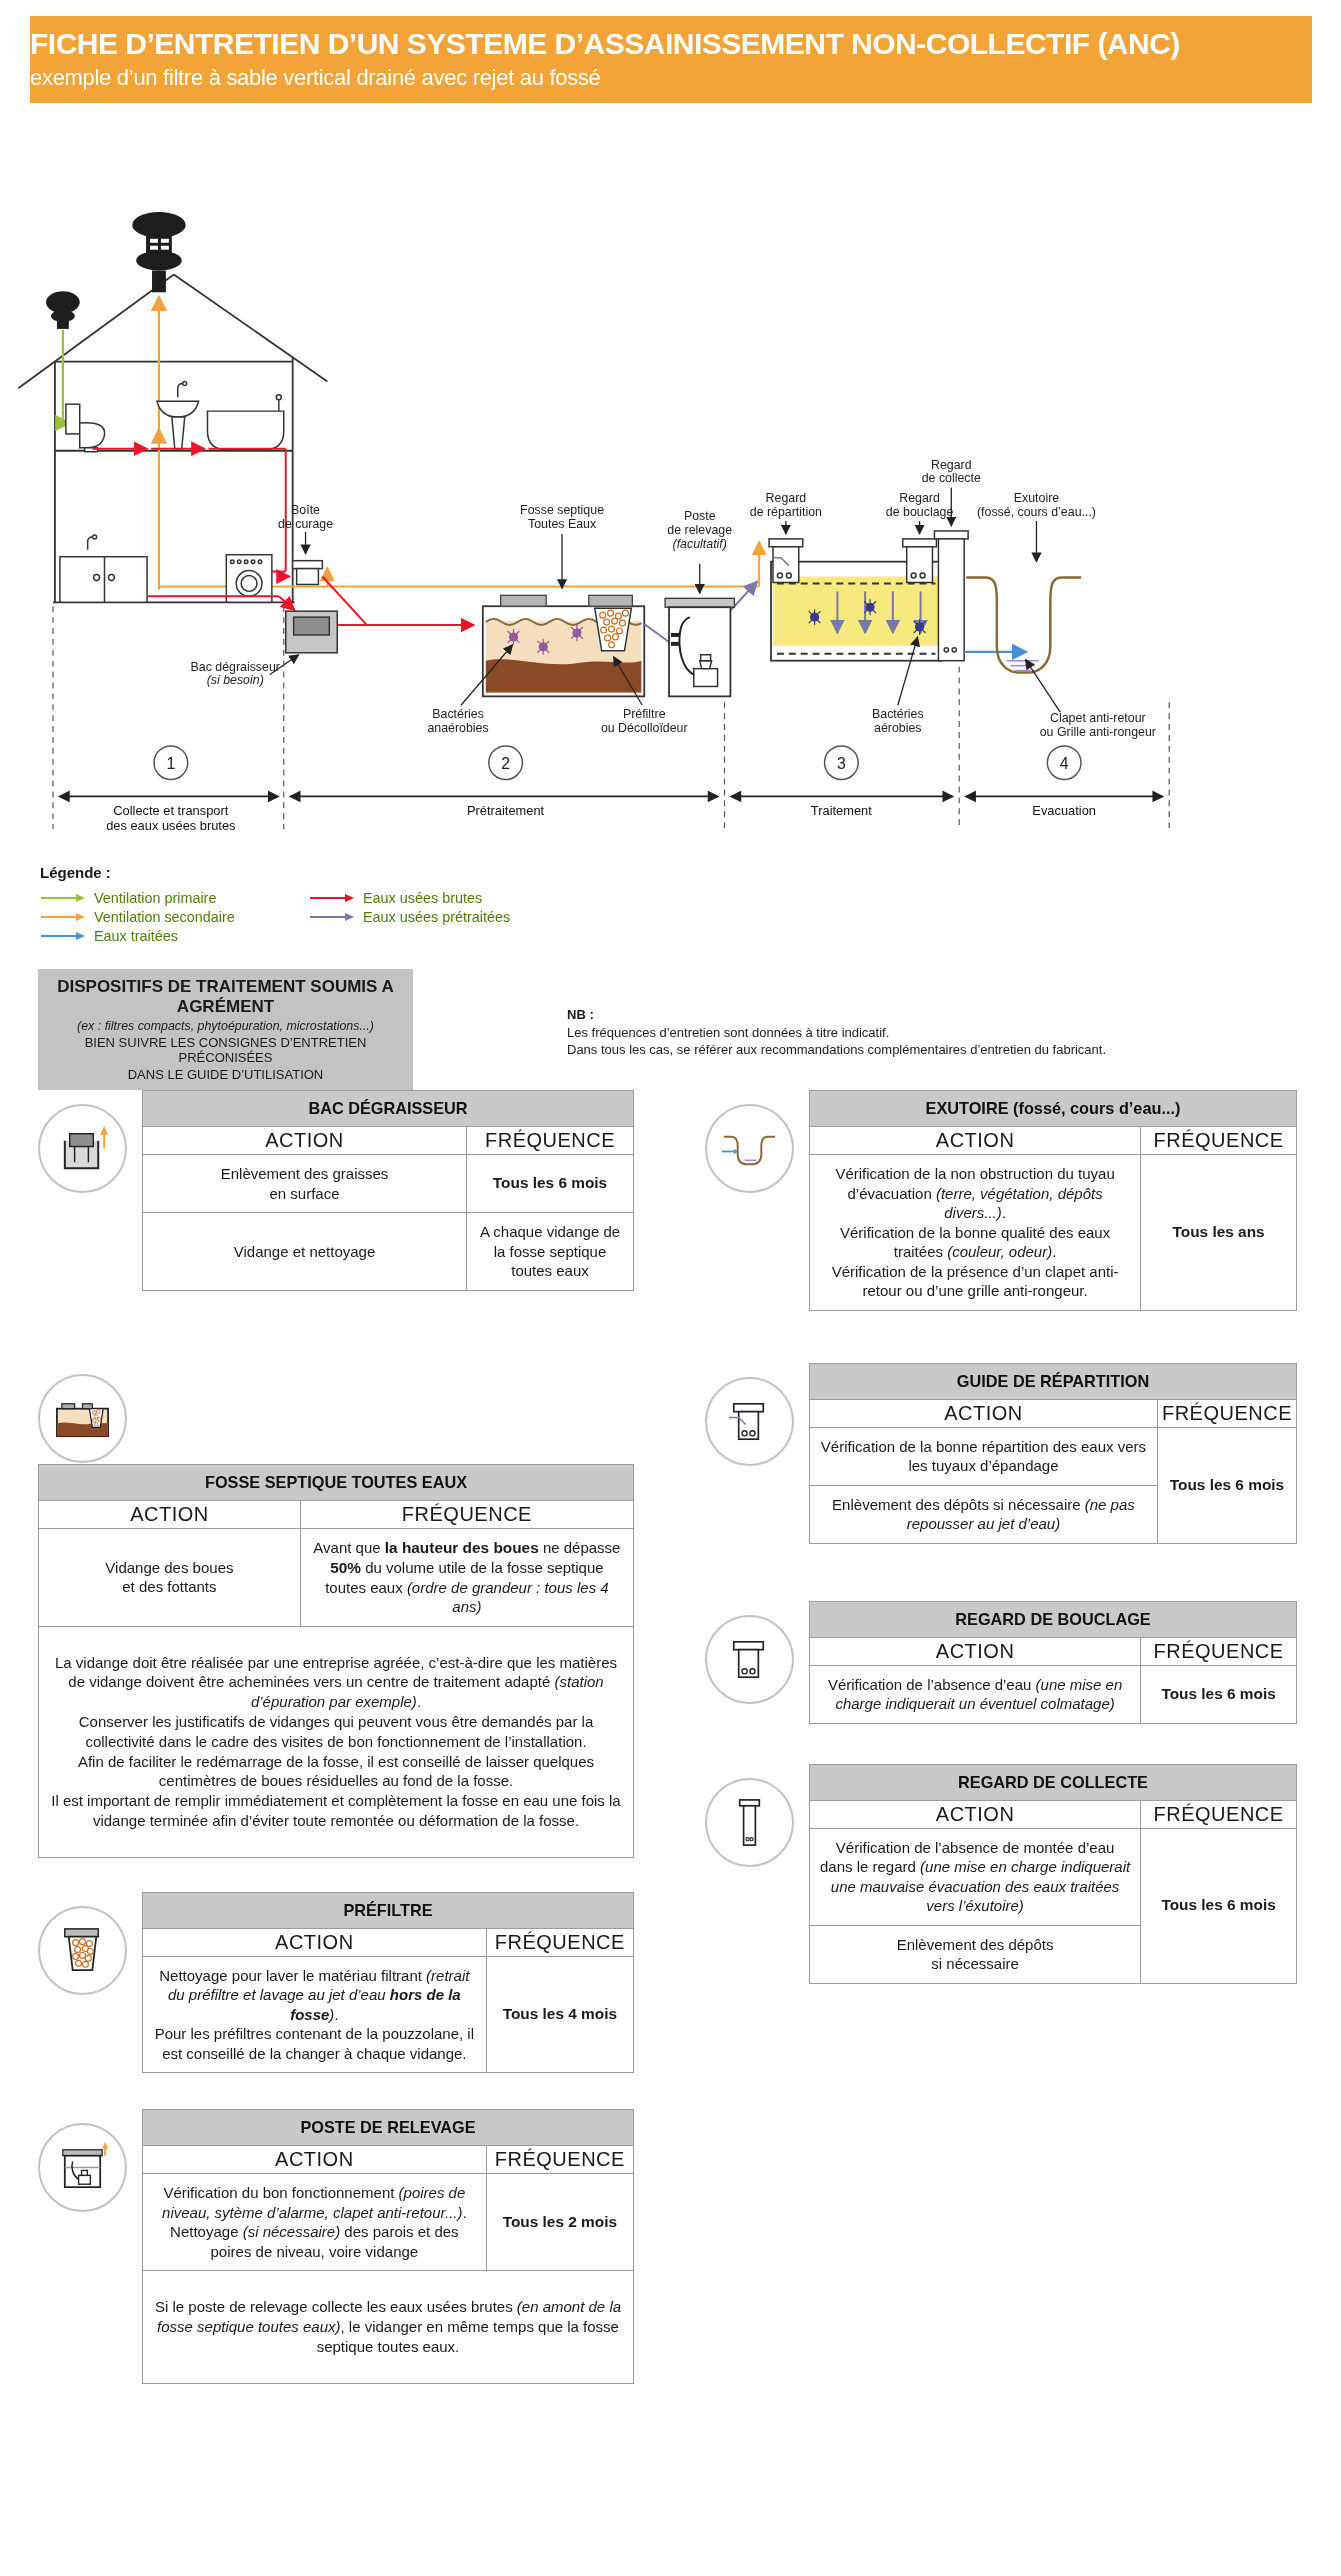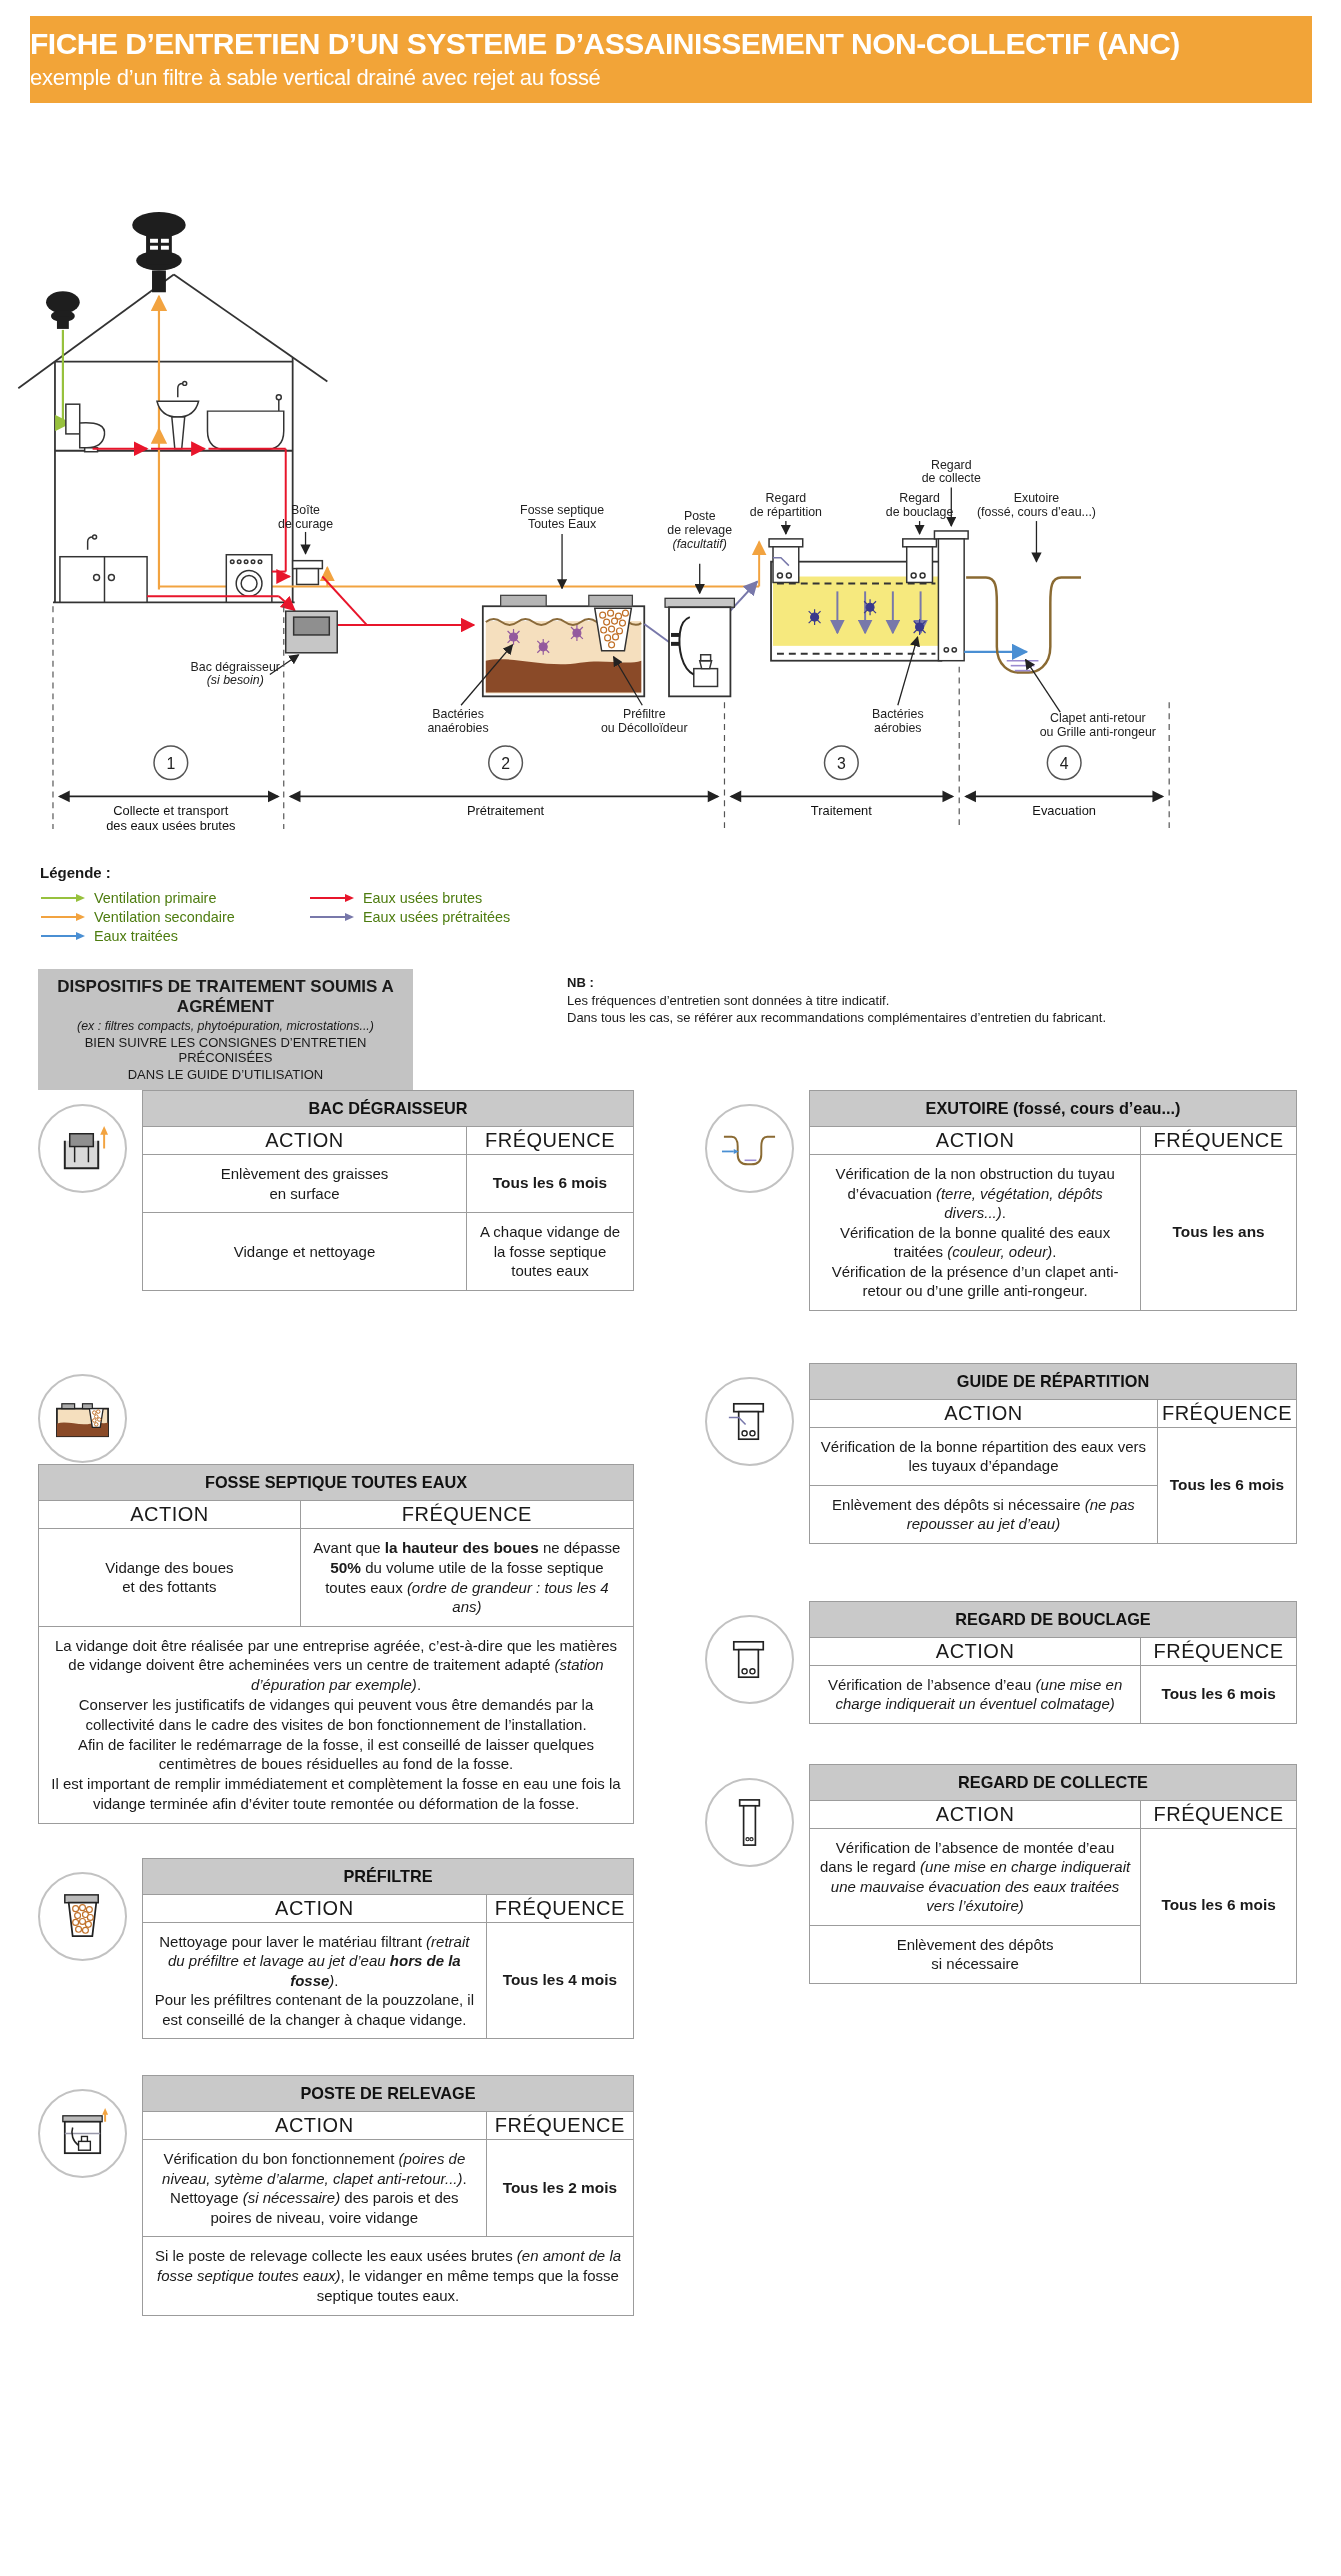--- a/index.html
+++ b/index.html
@@ -27,36 +27,36 @@
   .litem{display:flex;align-items:center;height:19px;font-size:14.4px;color:#4d7c0f;}
   .litem svg{margin-right:8px;flex:0 0 auto;}
 
   
   .notice{position:absolute;left:38px;top:969px;width:375px;background:#c3c3c3;
     text-align:center;padding:8px 6px;box-sizing:border-box;}
   .notice .l0{font-weight:700;font-size:17px;}
   .notice .l1{font-style:italic;font-size:12.4px;margin-top:2px;}
   .notice .l2,.notice .l3{font-size:13px;margin-top:2px;}
   .nb{position:absolute;left:567px;top:974px;font-size:13px;line-height:1.35;}
-  .nb .nbt{font-weight:700;}
+  .nb .nbt{font-weight:700;margin-top:32px;}
 
   
   .col-left{position:absolute;left:38px;top:1090px;width:596px;}
   .col-right{position:absolute;left:705px;top:1090px;width:592px;}
   .sect{display:flex;align-items:flex-start;}
   .icon-cell{flex:0 0 104px;display:flex;justify-content:flex-start;}
   .icon-circle{width:85px;height:85px;border:2px solid #c2c2c2;border-radius:50%;background:#fff;
     display:flex;align-items:center;justify-content:center;margin-top:14px;}
   .mtable{flex:1 1 auto;border-collapse:collapse;background:#fff;table-layout:fixed;}
   .mtable th,.mtable td{border:1.5px solid #9c9c9c;text-align:center;vertical-align:middle;}
   .mtable .ttl{background:#c9c9c9;font-weight:700;font-size:16.3px;padding:8px 4px;color:#111;}
   .mtable .hd{font-weight:400;font-size:20px;padding:2px 4px;letter-spacing:0.5px;}
   .mtable td.act,.mtable td.frq{font-size:15px;line-height:1.3;padding:9px 8px;}
   .mtable td.frq b{font-size:15.4px;}
-  .mtable td.note{font-size:15px;line-height:1.32;padding:9px 10px;margin-top:32px;}
+  .mtable td.note{font-size:15px;line-height:1.32;padding:26px 10px;margin-top:32px;}
   .w34{width:34%;} .w56{width:56%;} .w30{width:30%;} .w26{width:26%;} .w32{width:32%;}
 </style>
 </head>
 <body>
 
 <div id="page">
 
   <div class="hdr-band">
     <div class="hdr-title">FICHE D’ENTRETIEN D’UN SYSTEME D’ASSAINISSEMENT NON-COLLECTIF (ANC)</div>
     <div class="hdr-sub">exemple d’un filtre à sable vertical drainé avec rejet au fossé</div>

